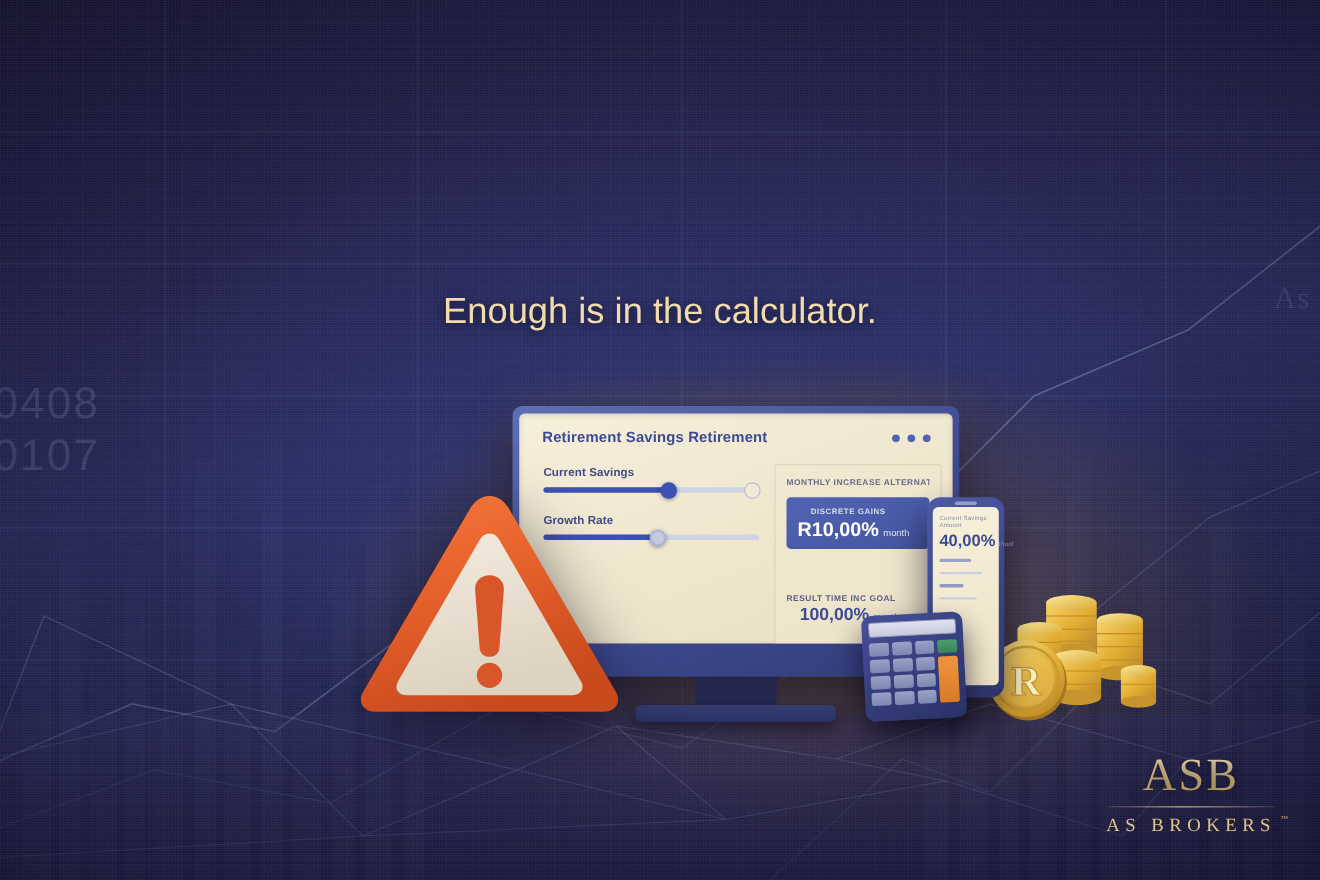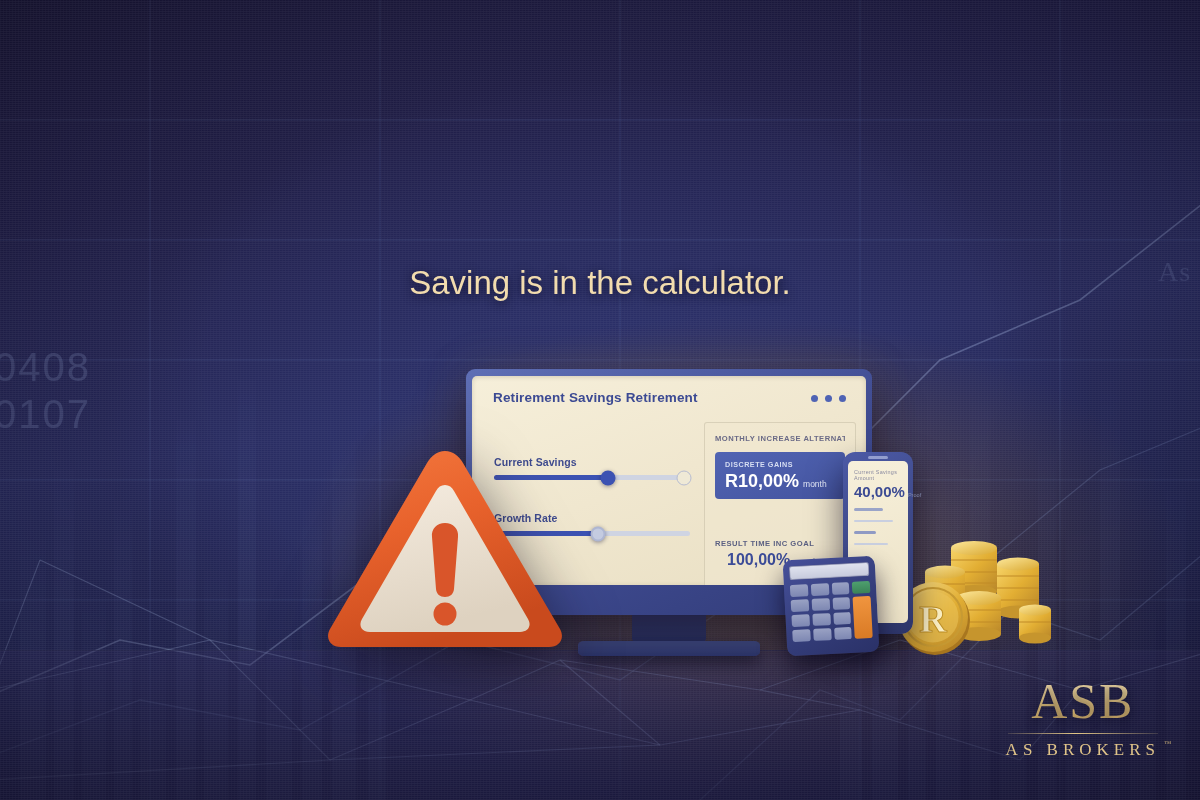--- a/index.html
+++ b/index.html
@@ -65,39 +65,39 @@
               background:linear-gradient(to bottom,#46538f,#303a72); border-radius:6px/4px;
               box-shadow:0 7px 16px rgba(5,4,20,.55); }
 
   .mon-title { position:absolute; left:21px; top:14px; font-size:13.5px; font-weight:bold;
                color:#3c4a93; letter-spacing:.15px; }
   .dots { position:absolute; right:20px; top:19px; display:flex; gap:7px; }
   .dots i { width:7px; height:7px; border-radius:50%; background:#4f63b4; display:block; }
 
   .sliders { position:absolute; left:22px; top:48px; width:196px; }
   .s-row { margin-bottom:19px; }
-  .s-label { font-size:10.5px; color:#3f4b8e; font-weight:bold; margin-bottom:7px; letter-spacing:.1px;margin-top:32px; }
+  .s-label { font-size:10.5px; color:#3f4b8e; font-weight:bold; margin-bottom:7px; letter-spacing:.1px; }
   .s-track { position:relative; height:5px; border-radius:3px; background:#cfd4e2; }
   .s-fill { position:absolute; left:0; top:0; height:5px; border-radius:3px;
             background:linear-gradient(90deg,#3f52ad,#3b52b4); }
   .s-thumb { position:absolute; top:50%; transform:translate(-50%,-50%);
              width:15px; height:15px; border-radius:50%;
              background:#3c52b2; box-shadow:0 1px 4px rgba(20,20,60,.45); }
   .s-thumb.ring { background:#e8e2cd; border:3px solid #3c52b2; }
   .s-thumb.hollow { background:#efe9d6; border:1.6px solid #b7bcd0; box-shadow:none; }
   .s-thumb.pale { background:#c4cbe0; border:2px solid #aeb6d2; }
 
   .results { position:absolute; left:232px; top:46px; width:152px; height:170px;
              background:rgba(240,232,207,.55); border:1px solid rgba(172,166,140,.35);
              border-radius:3px; padding:11px 10px; }
   .res-head { font-size:7.6px; font-weight:bold; color:#6a6a86; letter-spacing:.5px;
               margin-bottom:9px; white-space:nowrap; overflow:hidden; }
   .res-card { background:linear-gradient(160deg,#5164b3,#44549f); border-radius:4px;
               padding:8px 10px 9px 10px; }
-  .res-card-lbl { font-size:7.2px; color:#d6ddf2; letter-spacing:.5px; font-weight:bold; margin-bottom:3px; }
+  .res-card-lbl { font-size:7.2px; color:#d6ddf2; letter-spacing:.5px; font-weight:bold; margin-bottom:3px;margin-left:12px; }
   .res-val { font-size:18px; font-weight:bold; color:#ffffff; line-height:1; }
   .res-unit { font-size:8.5px; font-weight:normal; color:#e3e8f7; margin-left:4px; }
   .res-sub { margin-top:16px; }
   .res-sub-lbl { font-size:7.6px; font-weight:bold; color:#5b6082; letter-spacing:.5px; margin-bottom:4px;margin-top:40px; }
   .res-sub-val { font-size:16px; font-weight:bold; color:#3c4c98; line-height:1;margin-left:12px; }
   .res-sub-unit { font-size:8.5px; font-weight:normal; color:#6a7099; margin-left:4px; }
 
   
   #phone { position:absolute; left:843px; top:452px; width:70px; height:182px; z-index:14;
            background:linear-gradient(150deg,#4c5aa6,#39437f 60%,#2d3569);
@@ -131,21 +131,21 @@
   .calc-keys { display:grid; grid-template-columns:repeat(4,1fr); gap:3px; }
   .key { height:12px; border-radius:2.5px; background:linear-gradient(to bottom,#9aa2c4,#7d87b2); }
   .key.green { background:linear-gradient(to bottom,#4e9f6e,#3a8257); }
   .key.orange { background:linear-gradient(to bottom,#f0953f,#d97a25); grid-row:span 3; height:auto; }
 
   
   #coins { position:absolute; left:895px; top:520px; width:160px; height:140px; z-index:12; }
 
   
   #logo { position:absolute; right:40px; bottom:40px; text-align:center; z-index:22; }
-  .logo-main { font-family:"Liberation Serif", serif; font-size:50px; letter-spacing:2px;
+  .logo-main { font-family:"Liberation Serif", serif; font-size:42px; letter-spacing:2px;
                color:#e8ce95; line-height:.95;
                background:linear-gradient(180deg,#f6e3b4 0%,#dcbd79 55%,#c7a461 100%);
                -webkit-background-clip:text; background-clip:text; -webkit-text-fill-color:transparent;
                text-shadow:0 2px 8px rgba(8,6,24,.5); }
   .logo-rule { height:1.5px; margin:7px 2px 6px 2px;
                background:linear-gradient(90deg,rgba(226,198,135,.15),#e2c687 45%,rgba(226,198,135,.15)); }
   .logo-sub { font-family:Liberation Serif, serif; font-size:17px; letter-spacing:5px;
               color:#e0c489; position:relative; }
   .logo-tm { position:absolute; right:-11px; top:0; font-size:7px; color:#cbb077; letter-spacing:0; }
 </style>
@@ -224,21 +224,21 @@
   </svg>
 
   <div class="bg-num" style="left:-6px; top:345px;">0408</div>
   <div class="bg-num" style="left:-6px; top:392px;">0107</div>
   <div class="bg-word" style="left:1158px; top:256px;">As</div>
 
   <div class="desk"></div>
   <div class="bg-layer vignette"></div>
   <div class="bg-layer noise"></div>
 
-  <div id="subtitle">Saving is in the calculator.</div>
+  <div id="subtitle">Enough is in the calculator.</div>
 
   <div id="monitor">
     <div class="mon-neck"></div>
     <div class="mon-base"></div>
     <div class="mon-body">
       <div class="mon-screen">
 
         <div class="mon-title">Retirement Savings Retirement</div>
         <div class="dots">
           <i></i>

